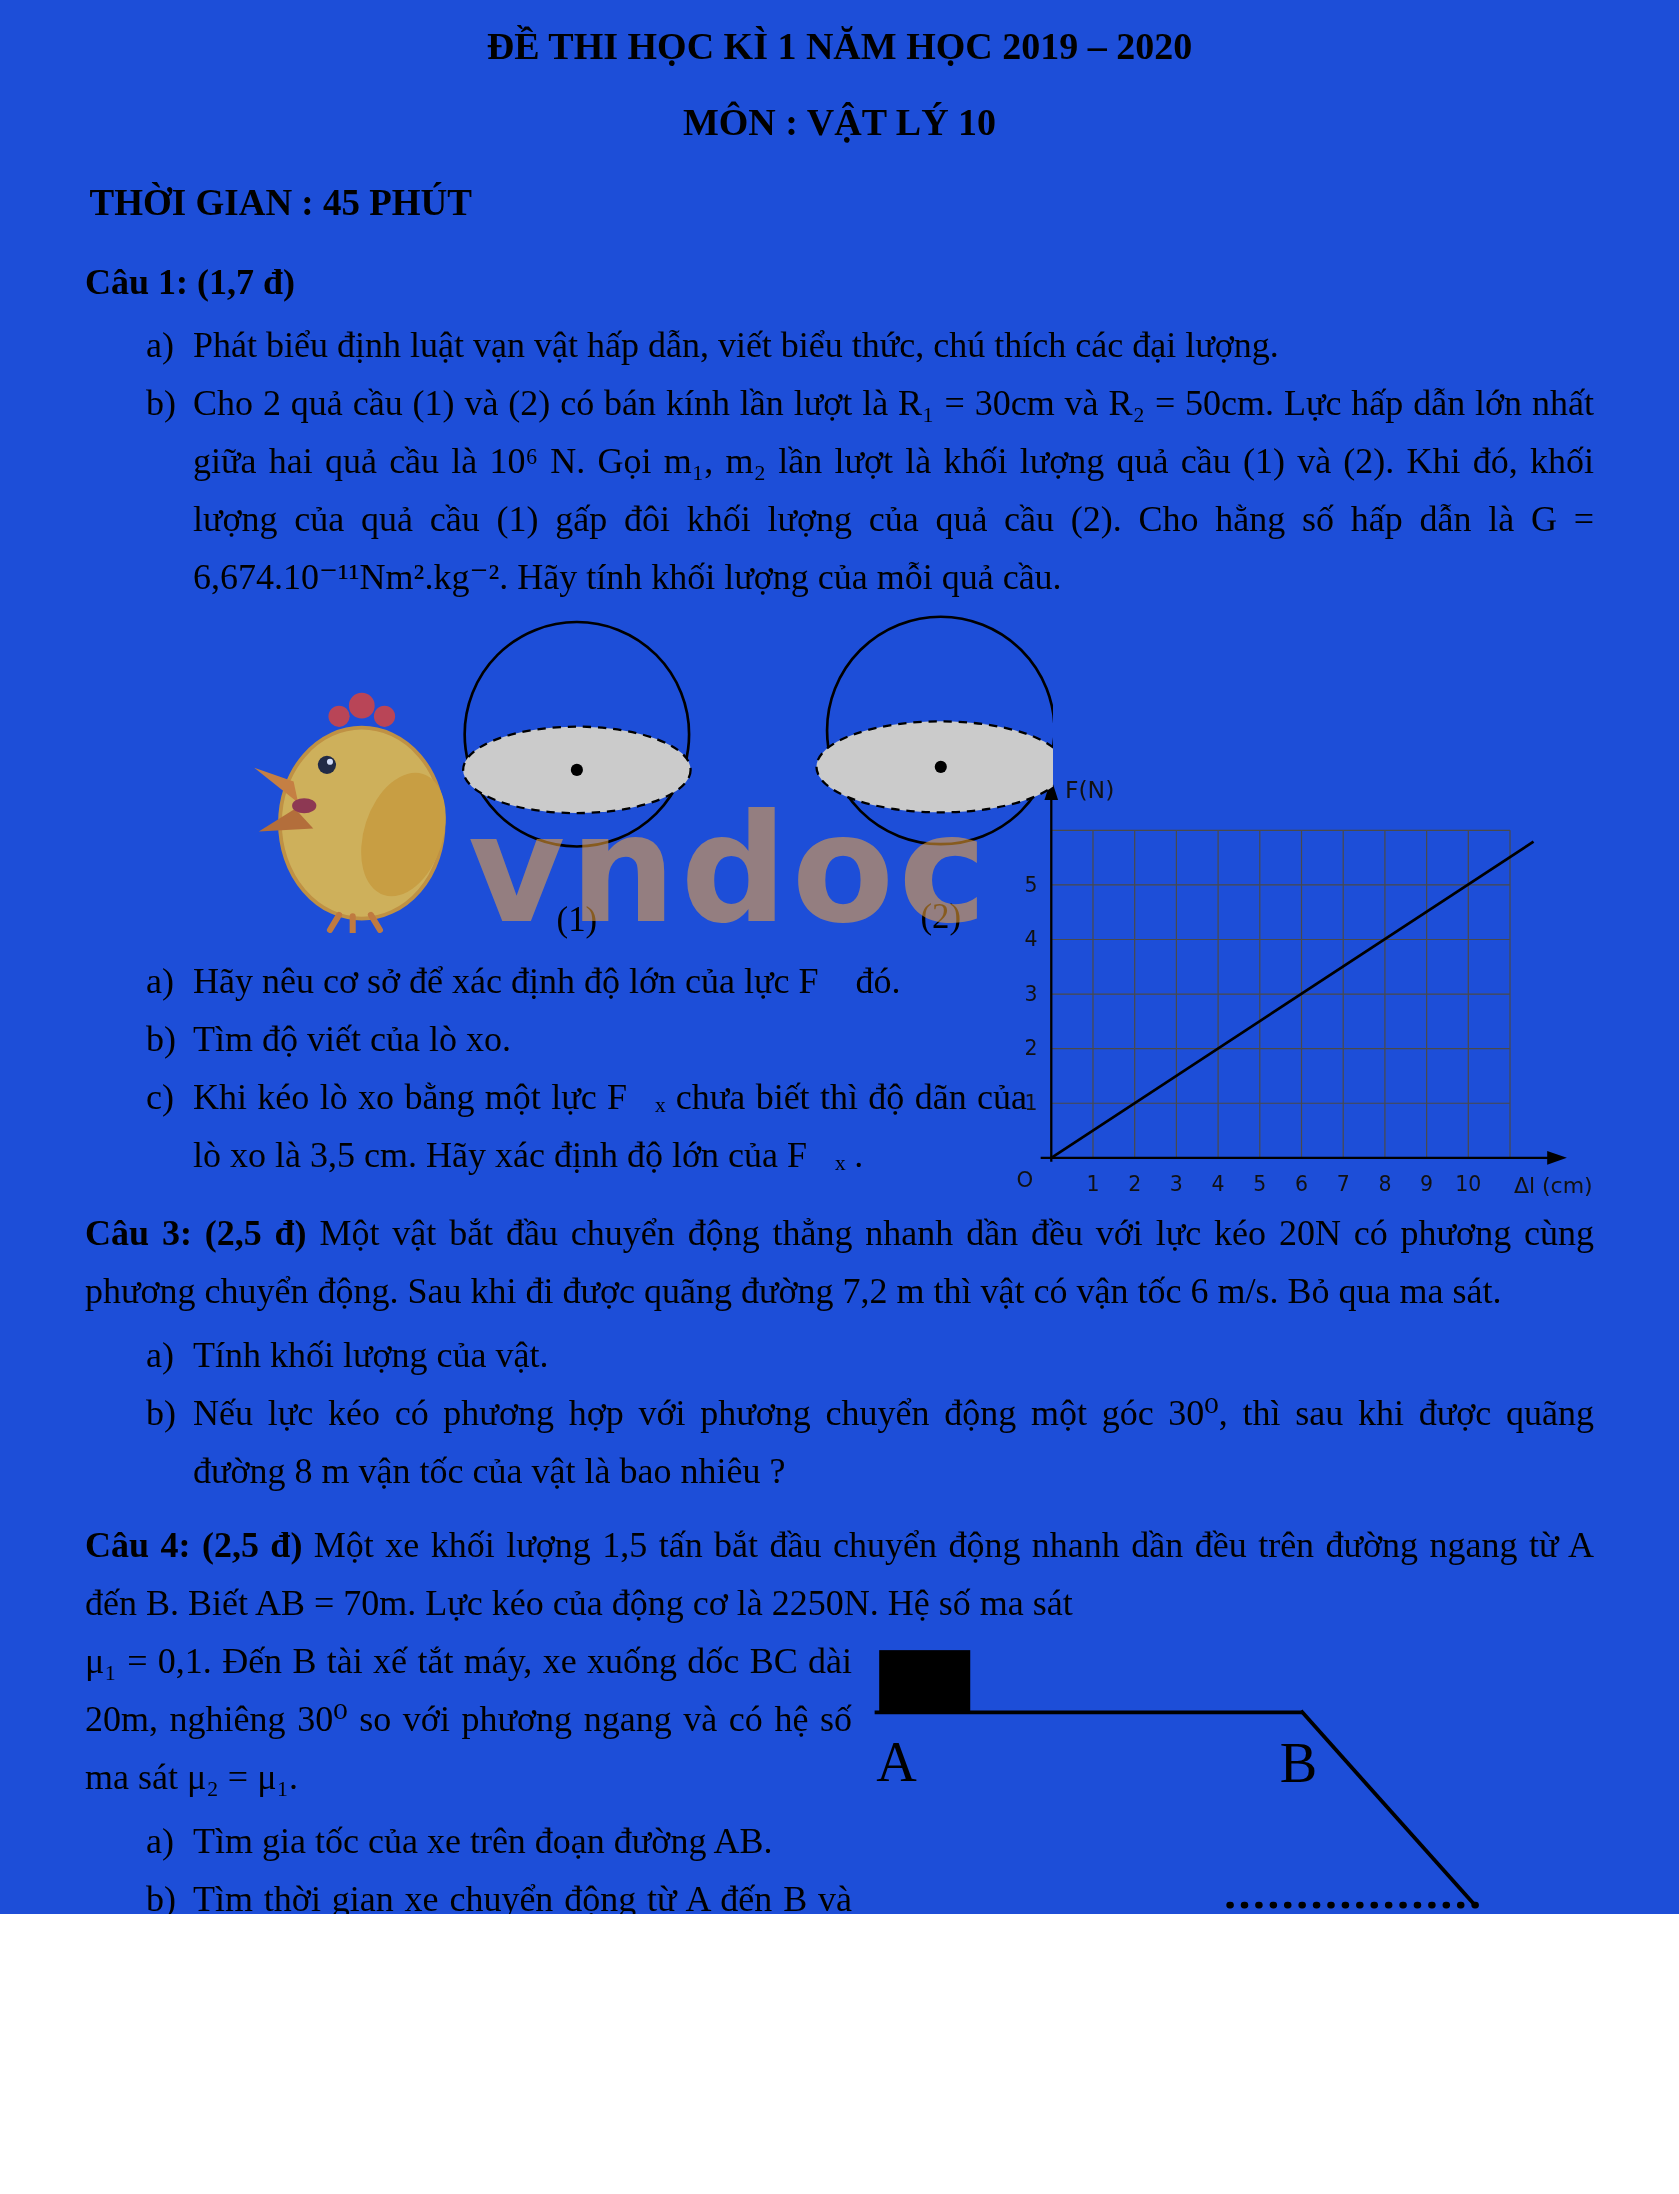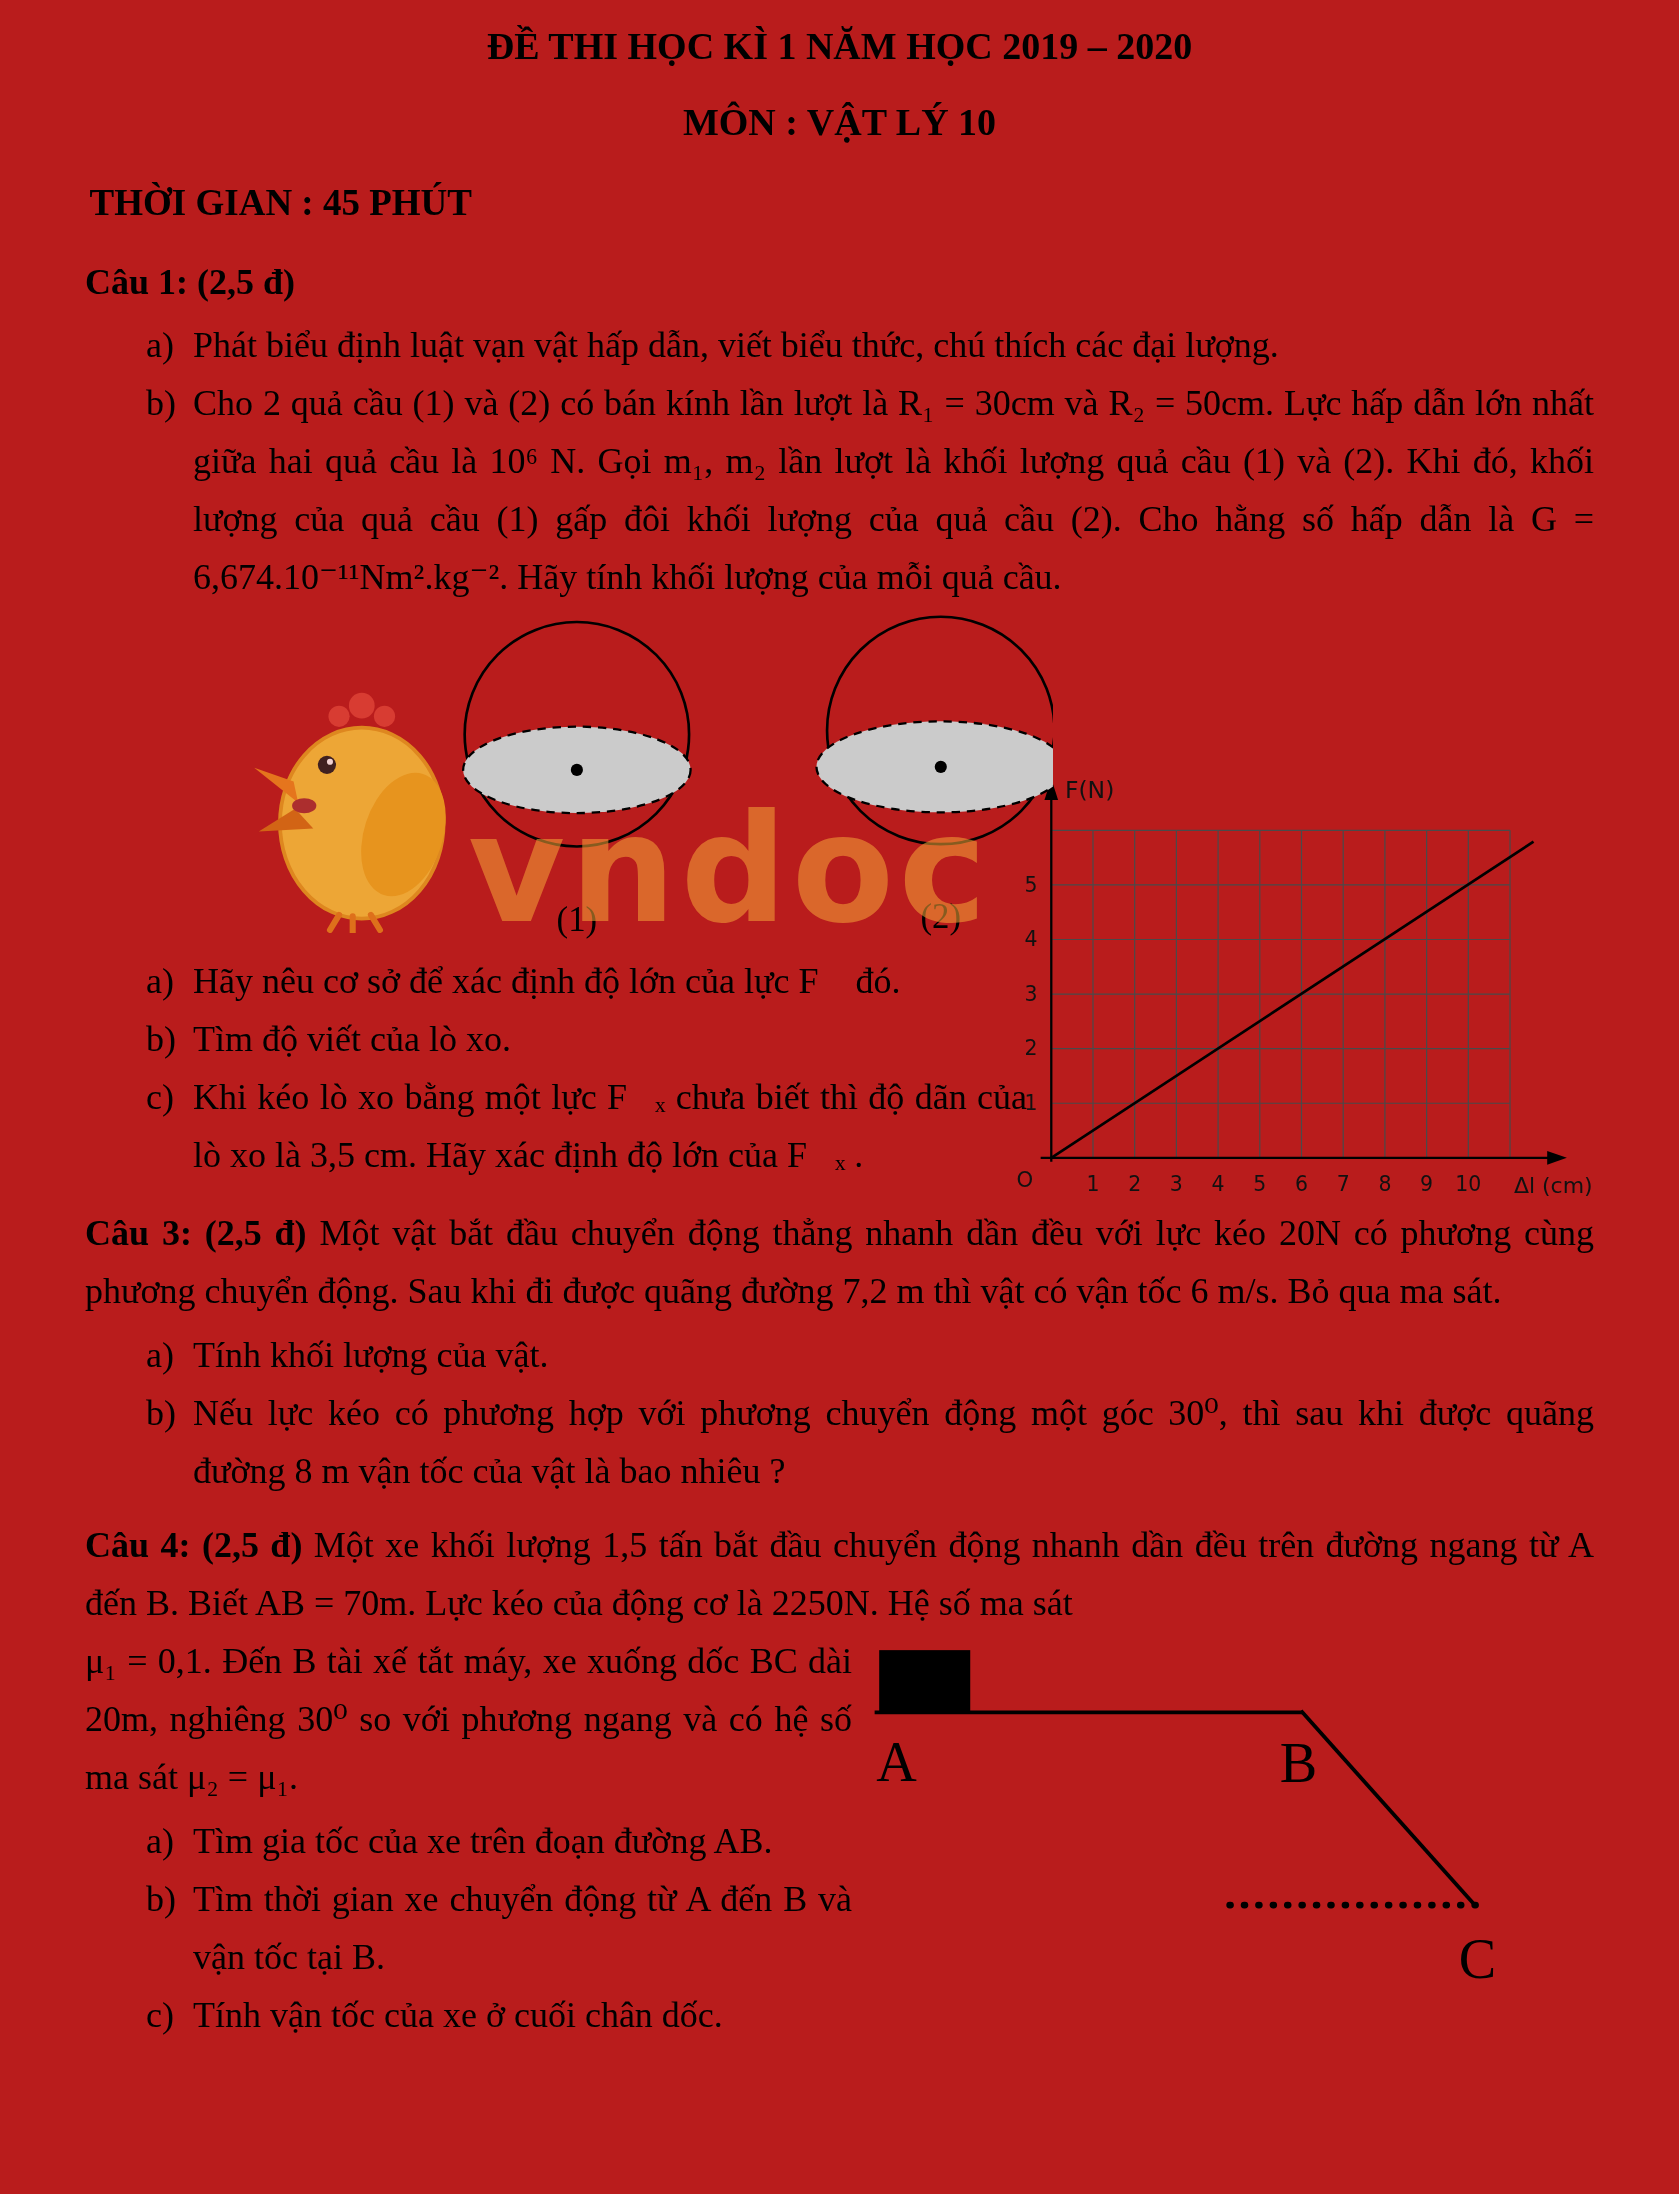--- a/index.html
+++ b/index.html
@@ -1,19 +1,19 @@
 <!DOCTYPE html>
 <html style="font-size:12px"><head>
 <meta charset="utf-8">
 <style>
   html,body { margin:0; padding:0; background:#ffffff; }
   .page {
-    position:relative; width:1679px; height:2194px; overflow:hidden;
+    position:relative; width:1679px; height:1914px; overflow:hidden;
     box-sizing:border-box; padding:13.7px 85px 7.6px 85px;
-    background:#b91c1c; color:#000;
+    background:#1d4ed8; color:#000;
     font-family:"Liberation Serif","DejaVu Serif",serif;
     font-size:36px; line-height:58px;
   }
   h1,h2,h3 { margin:0; font-weight:bold; line-height:1.25; }
   .t-center { text-align:center; }
   h1 { font-size:38px; padding-top:9px; }
   h2 { font-size:38px; margin-top:29px; }
   h3 { font-size:37px; margin-top:33px; margin-left:4.6px; }
   .qhead { font-weight:bold; margin:27px 0 4.6px 0; }
   p.qpara { margin:16.7px 0 6px 0; text-align:justify; }
@@ -46,21 +46,21 @@
 
 <div class="page">
 
   <header>
     <h1 class="t-center">ĐỀ THI HỌC KÌ 1 NĂM HỌC 2019 – 2020</h1>
     <h2 class="t-center">MÔN : VẬT LÝ 10</h2>
     <h3>THỜI GIAN : 45 PHÚT</h3>
   </header>
 
   <section>
-    <p class="qhead">Câu 1: (2,5 đ)</p>
+    <p class="qhead">Câu 1: (1,7 đ)</p>
     <div class="item">
       <span class="marker">a)</span>
       <span>Phát biểu định luật vạn vật hấp dẫn, viết  biểu thức, chú thích các đại lượng.</span>
     </div>
     <div class="item">
       <span class="marker">b)</span>
       <span>Cho 2 quả cầu (1) và (2) có bán kính lần lượt là R₁ = 30cm và R₂ = 50cm. Lực hấp dẫn lớn nhất giữa hai quả cầu là 10⁶ N. Gọi m₁, m₂ lần lượt là khối lượng quả cầu (1) và (2). Khi đó, khối lượng của quả cầu (1) gấp đôi khối lượng của quả cầu (2). Cho hằng số hấp dẫn là G = 6,674.10⁻¹¹Nm².kg⁻². Hãy tính khối lượng của mỗi quả cầu.</span>
     </div>
   </section>
 

